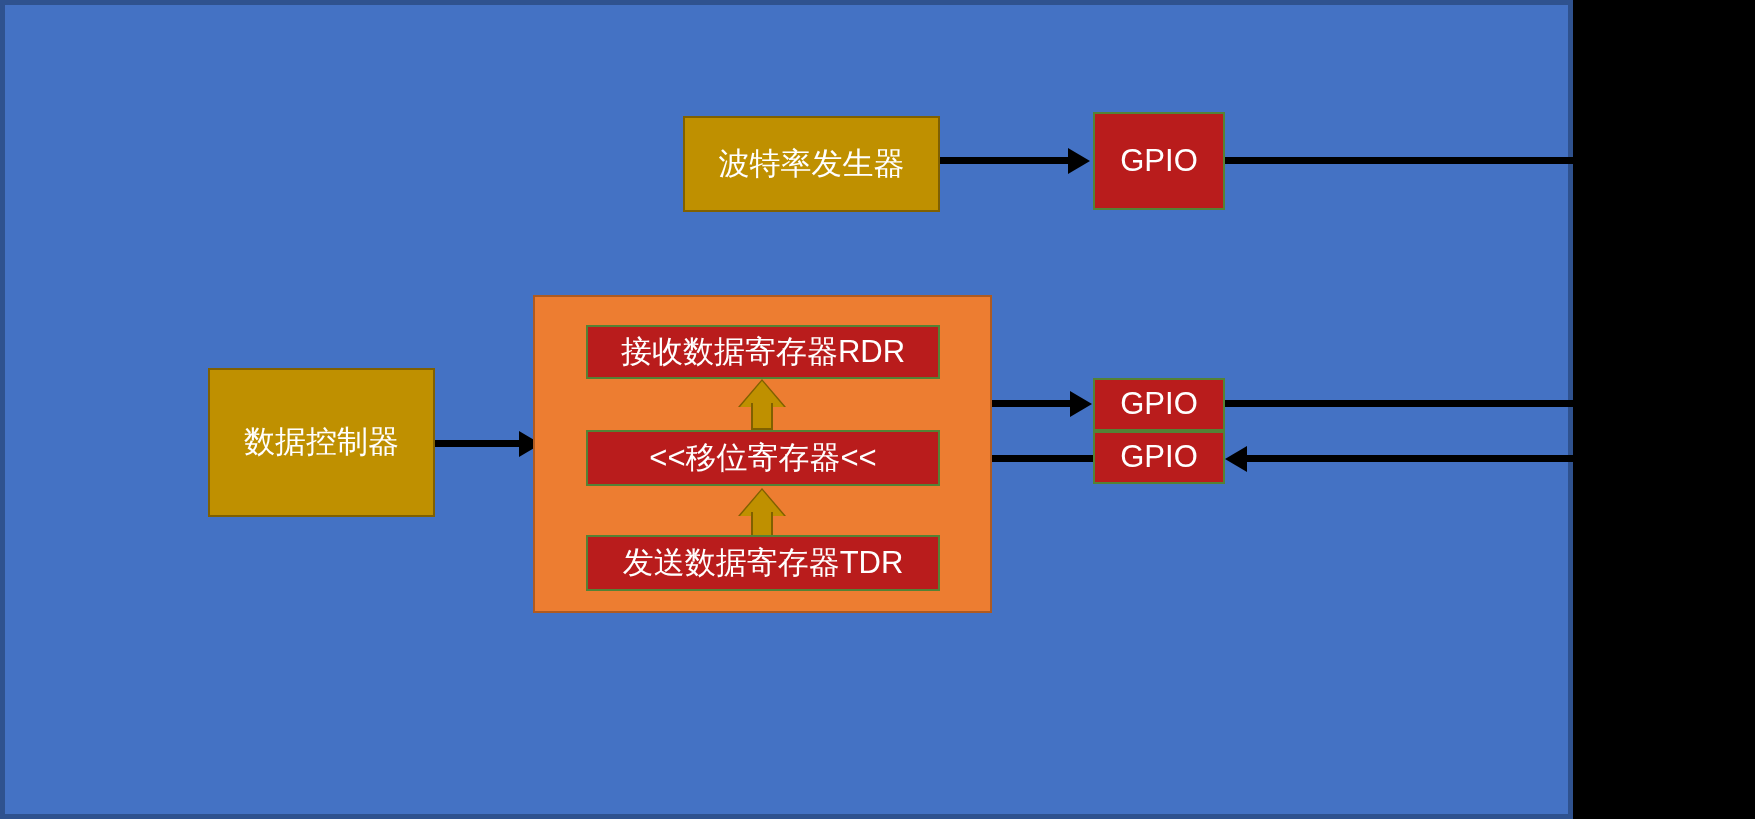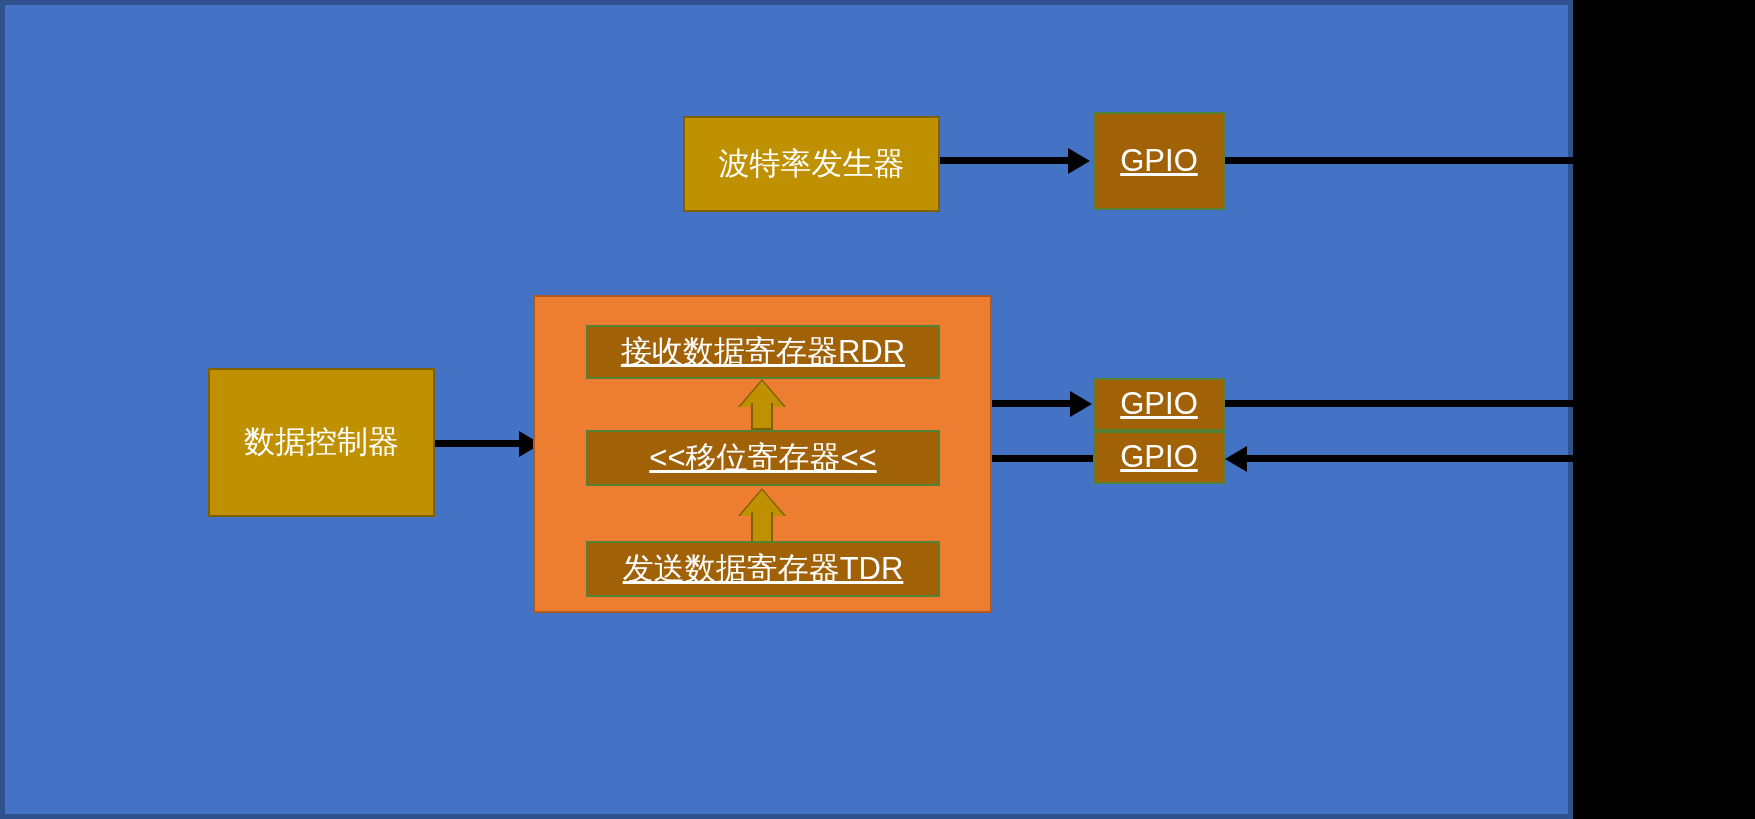--- a/index.html
+++ b/index.html
@@ -40,23 +40,22 @@
     color: #ffffff;
     text-align: center;
     line-height: 1.1;
     white-space: nowrap;
   }
   .node.gold {
     background: #BF9000;
     border: 2px solid #806000;
   }
   .node.green {
-    background: #a16207;
+    background: #b91c1c;
     border: 2px solid #548235;
-    text-decoration: underline;
   }
   .node.orange-box {
     background: #ED7D31;
     border: 2px solid #806000;
   }
   .container-orange {
     position: absolute;
     background: #ED7D31;
     border: 2px solid #AE5A21;
     box-sizing: border-box;
@@ -179,21 +178,21 @@
   </div>
 
   <div class="node green" style="left:586px; top:430px; width:354px; height:56px; font-size:31px;">
     <span>&lt;&lt;移位寄存器&lt;&lt;</span>
   </div>
 
   <div class="node green" style="left:586px; top:325px; width:354px; height:54px; font-size:31px;">
     <span>接收数据寄存器RDR</span>
   </div>
 
-  <div class="node green" style="left:586px; top:535px; width:354px; height:56px; font-size:31px;margin-top:6px;">
+  <div class="node green" style="left:586px; top:535px; width:354px; height:56px; font-size:31px;">
     <span>发送数据寄存器TDR</span>
   </div>
 
   <div class="node green" style="left:1093px; top:378px; width:132px; height:53px; font-size:31px;">
     <span>GPIO</span>
   </div>
 
   <div class="node green" style="left:1093px; top:431px; width:132px; height:53px; font-size:31px;">
     <span>GPIO</span>
   </div>

